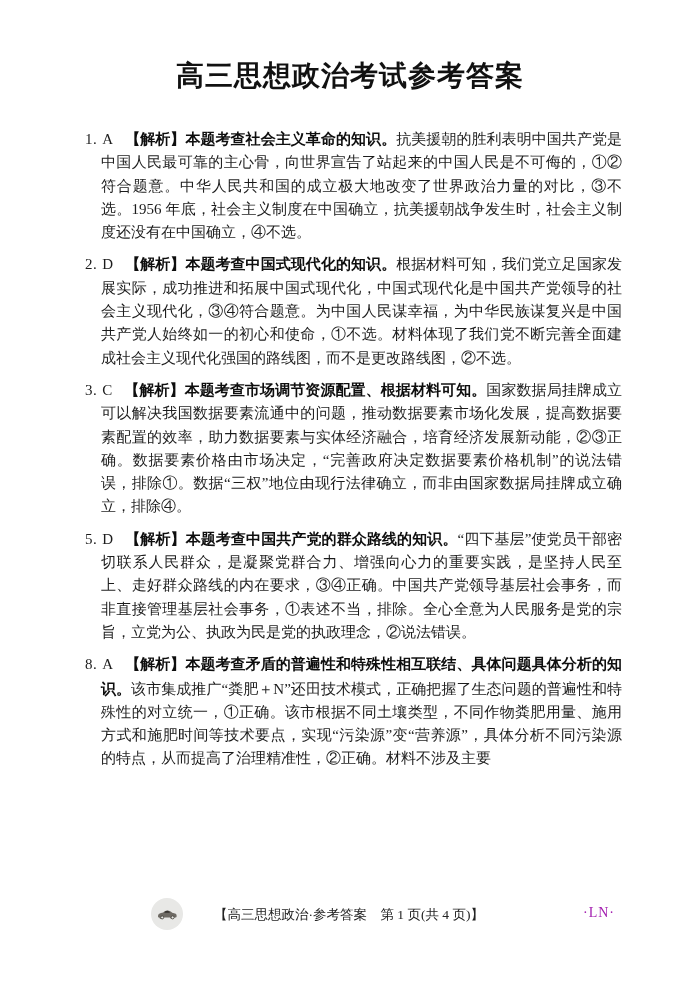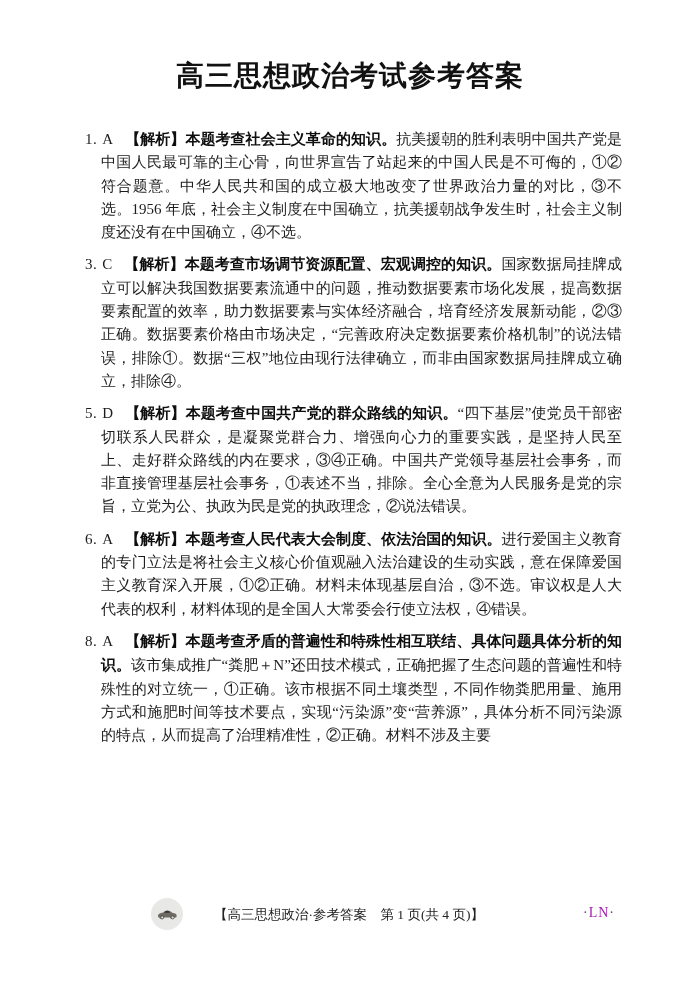--- a/index.html
+++ b/index.html
@@ -90,27 +90,27 @@
 <body>
 
 <div class="page">
 
   <h1 class="title">高三思想政治考试参考答案</h1>
 
   <div class="content">
 
     <p class="item"><span class="num">1.</span><span class="ans">A</span><span class="label">【解析】</span><span class="topic">本题考查社会主义革命的知识。</span><span class="body-text">抗美援朝的胜利表明中国共产党是中国人民最可靠的主心骨，向世界宣告了站起来的中国人民是不可侮的，①②符合题意。中华人民共和国的成立极大地改变了世界政治力量的对比，③不选。1956 年底，社会主义制度在中国确立，抗美援朝战争发生时，社会主义制度还没有在中国确立，④不选。</span></p>
 
+    <p class="item"><span class="num">2.</span><span class="ans">D</span><span class="label">【解析】</span><span class="topic">本题考查中国式现代化的知识。</span><span class="body-text">根据材料可知，我们党立足国家发展实际，成功推进和拓展中国式现代化，中国式现代化是中国共产党领导的社会主义现代化，③④符合题意。为中国人民谋幸福，为中华民族谋复兴是中国共产党人始终如一的初心和使命，①不选。材料体现了我们党不断完善全面建成社会主义现代化强国的路线图，而不是更改路线图，②不选。</span></p>
 
-    <p class="item"><span class="num">3.</span><span class="ans">C</span><span class="label">【解析】</span><span class="topic">本题考查市场调节资源配置、宏观调控的知识。</span><span class="body-text">国家数据局挂牌成立可以解决我国数据要素流通中的问题，推动数据要素市场化发展，提高数据要素配置的效率，助力数据要素与实体经济融合，培育经济发展新动能，②③正确。数据要素价格由市场决定，“完善政府决定数据要素价格机制”的说法错误，排除①。数据“三权”地位由现行法律确立，而非由国家数据局挂牌成立确立，排除④。</span></p>
+    <p class="item"><span class="num">3.</span><span class="ans">C</span><span class="label">【解析】</span><span class="topic">本题考查市场调节资源配置、根据材料可知。</span><span class="body-text">国家数据局挂牌成立可以解决我国数据要素流通中的问题，推动数据要素市场化发展，提高数据要素配置的效率，助力数据要素与实体经济融合，培育经济发展新动能，②③正确。数据要素价格由市场决定，“完善政府决定数据要素价格机制”的说法错误，排除①。数据“三权”地位由现行法律确立，而非由国家数据局挂牌成立确立，排除④。</span></p>
 
 
     <p class="item"><span class="num">5.</span><span class="ans">D</span><span class="label">【解析】</span><span class="topic">本题考查中国共产党的群众路线的知识。</span><span class="body-text">“四下基层”使党员干部密切联系人民群众，是凝聚党群合力、增强向心力的重要实践，是坚持人民至上、走好群众路线的内在要求，③④正确。中国共产党领导基层社会事务，而非直接管理基层社会事务，①表述不当，排除。全心全意为人民服务是党的宗旨，立党为公、执政为民是党的执政理念，②说法错误。</span></p>
 
-    <p class="item"><span class="num">6.</span><span class="ans">A</span><span class="label">【解析】</span><span class="topic">本题考查人民代表大会制度、依法治国的知识。</span><span class="body-text">进行爱国主义教育的专门立法是将社会主义核心价值观融入法治建设的生动实践，意在保障爱国主义教育深入开展，①②正确。材料未体现基层自治，③不选。审议权是人大代表的权利，材料体现的是全国人大常委会行使立法权，④错误。</span></p>
 
 
     <p class="item"><span class="num">8.</span><span class="ans">A</span><span class="label">【解析】</span><span class="topic">本题考查矛盾的普遍性和特殊性相互联结、具体问题具体分析的知识。</span><span class="body-text">该市集成推广“粪肥＋N”还田技术模式，正确把握了生态问题的普遍性和特殊性的对立统一，①正确。该市根据不同土壤类型，不同作物粪肥用量、施用方式和施肥时间等技术要点，实现“污染源”变“营养源”，具体分析不同污染源的特点，从而提高了治理精准性，②正确。材料不涉及主要</span></p>
 
   </div>
 
   <div class="footer">
     <div class="footer-logo">
       <svg width="24" height="24" viewBox="0 0 24 24" aria-hidden="true">
         <path d="M3 14 c0-1.5 1.2-2.6 3-3 l2.2-0.4 c1-1.3 2.6-2.1 4.3-2.1 2 0 3.8 1 4.7 2.3 l2.8 0.7 c1 0.3 1.6 1 1.6 1.9 v1.1 c0 0.5-0.4 0.9-0.9 0.9 h-1.3 a2.3 2.3 0 0 1-4.4 0 h-6.4 a2.3 2.3 0 0 1-4.4 0 H3.6 C3.2 15.4 3 15 3 14.6 Z" fill="#6e6a64"></path>

